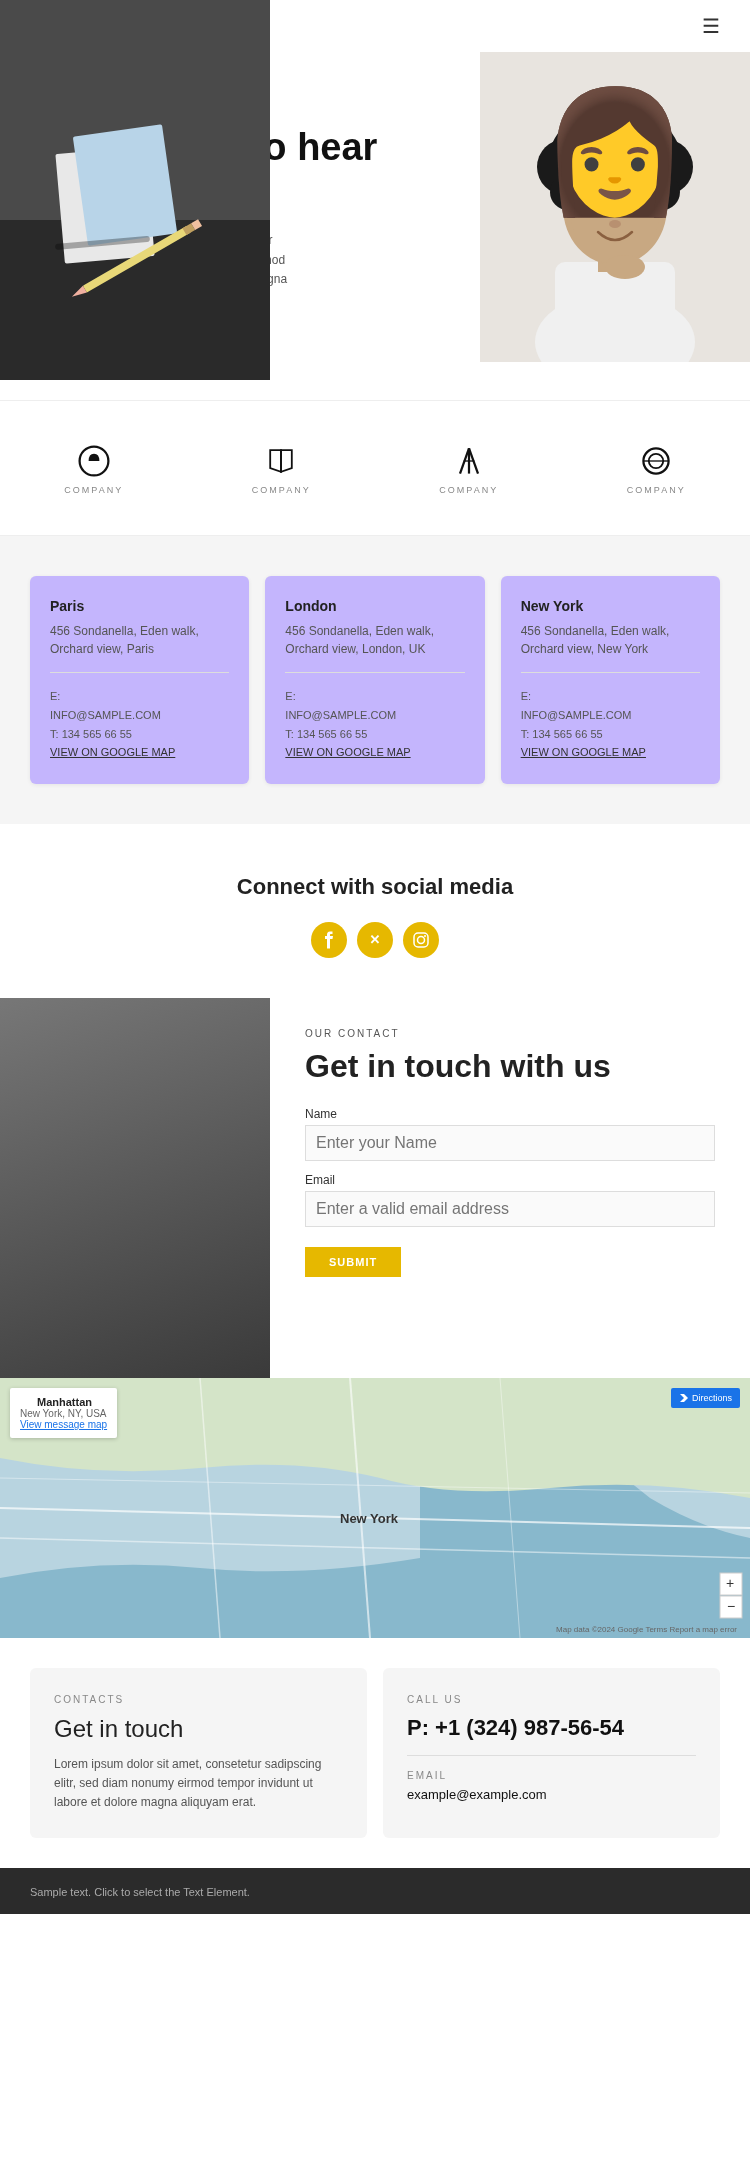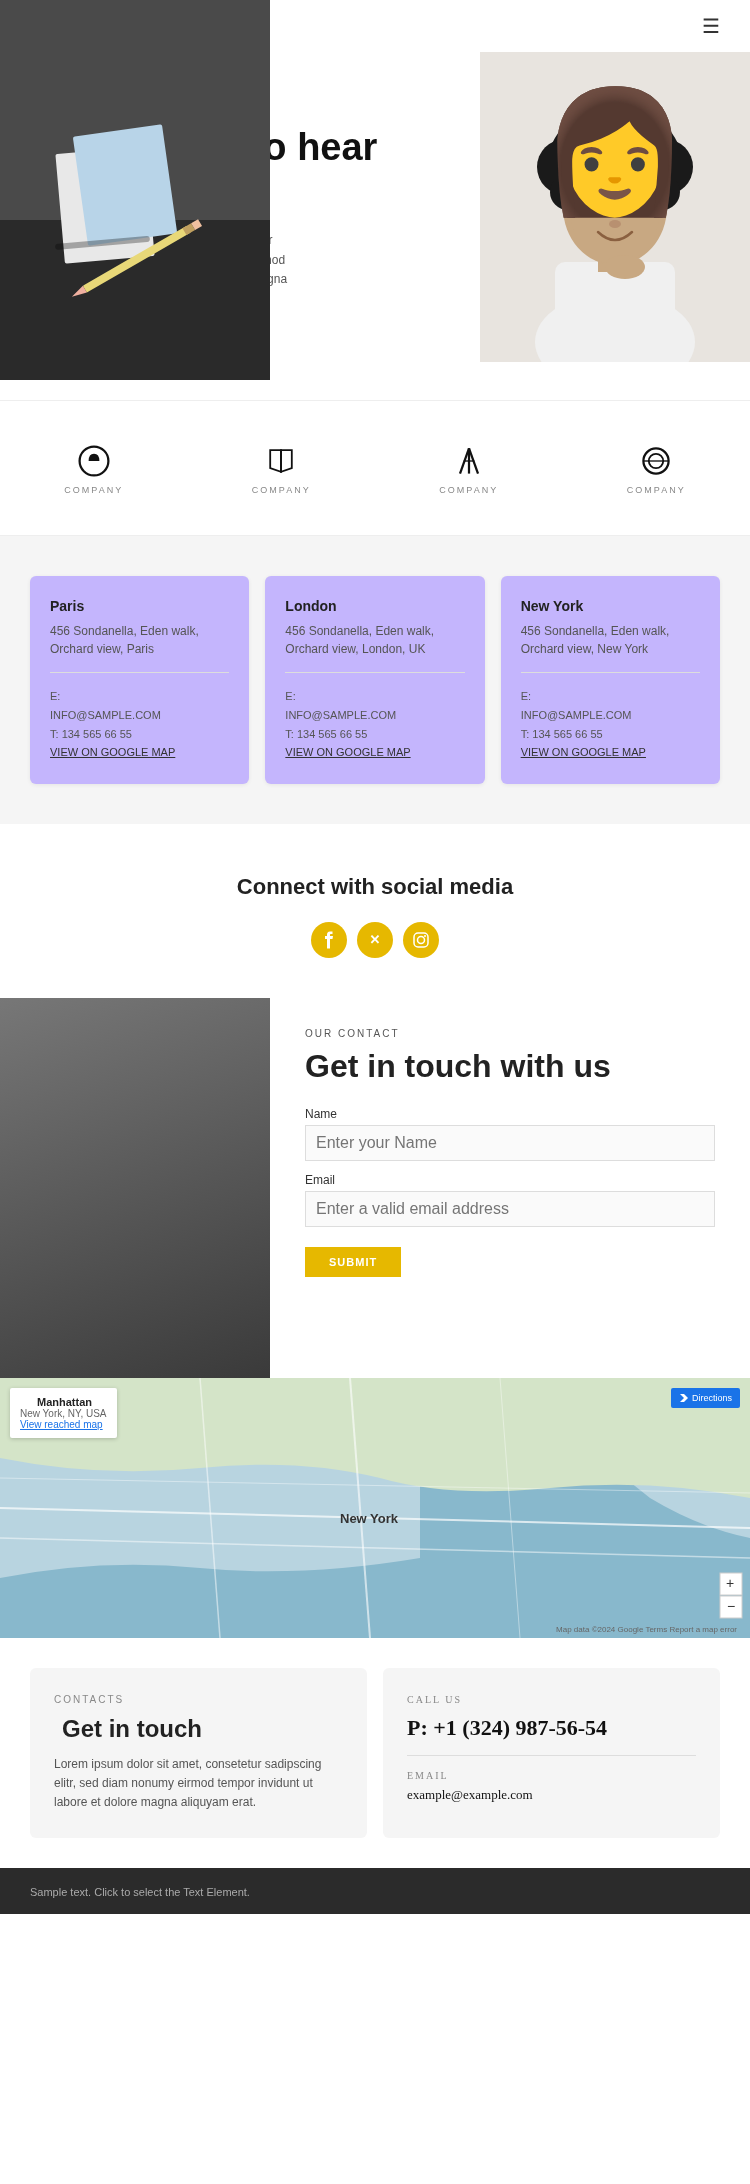--- a/index.html
+++ b/index.html
@@ -66,23 +66,23 @@
     .map-city { font-weight: 700; font-size: 11px; margin-left: 17px; }
     .map-state { font-size: 10px; color: #666; }
     .map-link { color: #1a73e8; font-size: 10px; cursor: pointer; }
     .map-directions { position: absolute; top: 10px; right: 10px; background: #1a73e8; color: #fff; padding: 5px 8px; font-size: 10px; border-radius: 2px; cursor: pointer; display: flex; align-items: center; gap: 3px; }
     .map-copyright { position: absolute; bottom: 4px; right: 13px; font-size: 8px; color: #666; }
 
     
     .bottom-contact { display: flex; gap: 16px; padding: 30px; background: #fff; }
     .bottom-left { flex: 1; background: #f5f5f5; border-radius: 6px; padding: 26px 24px; }
     .bottom-tag { font-size: 10px; letter-spacing: 2px; text-transform: uppercase; color: #888; margin-bottom: 10px; }
-    .bottom-title { font-size: 24px; font-weight: 700; margin-bottom: 12px; margin-left: 8px; }
+    .bottom-title { font-size: 24px; font-weight: 400; margin-bottom: 12px; }
     .bottom-desc { font-size: 12px; color: #555; line-height: 1.6; }
-    .bottom-right { flex: 1; background: #f5f5f5; border-radius: 6px; padding: 26px 24px; font-family: Liberation Serif, serif; }
+    .bottom-right { flex: 1; background: #f5f5f5; border-radius: 6px; padding: 26px 24px; }
     .call-tag { font-size: 10px; letter-spacing: 2px; text-transform: uppercase; color: #888; margin-bottom: 10px; }
     .call-number { font-size: 22px; font-weight: 700; margin-bottom: 12px; color: #111; }
     .call-desc { font-size: 11px; color: #555; line-height: 1.6; margin-bottom: 16px; }
     .email-tag { font-size: 10px; letter-spacing: 2px; text-transform: uppercase; color: #888; margin-bottom: 6px; margin-top: 14px; border-top: 1px solid #ddd; padding-top: 14px; }
     .email-addr { font-size: 13px; color: #111; font-weight: 400; }
 
     
     .footer { background: #2b2b2b; padding: 14px 30px; text-align: left; }
     .footer-text { font-size: 11px; color: #aaa; }
 
@@ -319,21 +319,21 @@
 
       <rect x="720" y="195" width="22" height="22" fill="#fff" stroke="#ccc" stroke-width="1"></rect>
       <text x="726" y="210" font-size="14" fill="#333">+</text>
       <rect x="720" y="218" width="22" height="22" fill="#fff" stroke="#ccc" stroke-width="1"></rect>
       <text x="727" y="233" font-size="14" fill="#333">−</text>
     </svg>
 
     <div class="map-overlay" style="z-index:2; position:absolute; top:10px; left:10px;">
       <div class="map-city">Manhattan</div>
       <div class="map-state">New York, NY, USA</div>
-      <a href="#" class="map-link">View reached map</a>
+      <a href="#" class="map-link">View message map</a>
     </div>
 
     <div class="map-directions" style="z-index:2;">
       <svg width="10" height="10" viewBox="0 0 10 10">
           <polygon points="5,1 9,5 5,9 1,9 5,5 1,1" fill="#fff"></polygon>
         </svg>
       <span style="font-size:9px;">Directions</span>
     </div>
 
     <div class="map-copyright" style="z-index:2;">Map data ©2024 Google  Terms  Report a map error</div>

